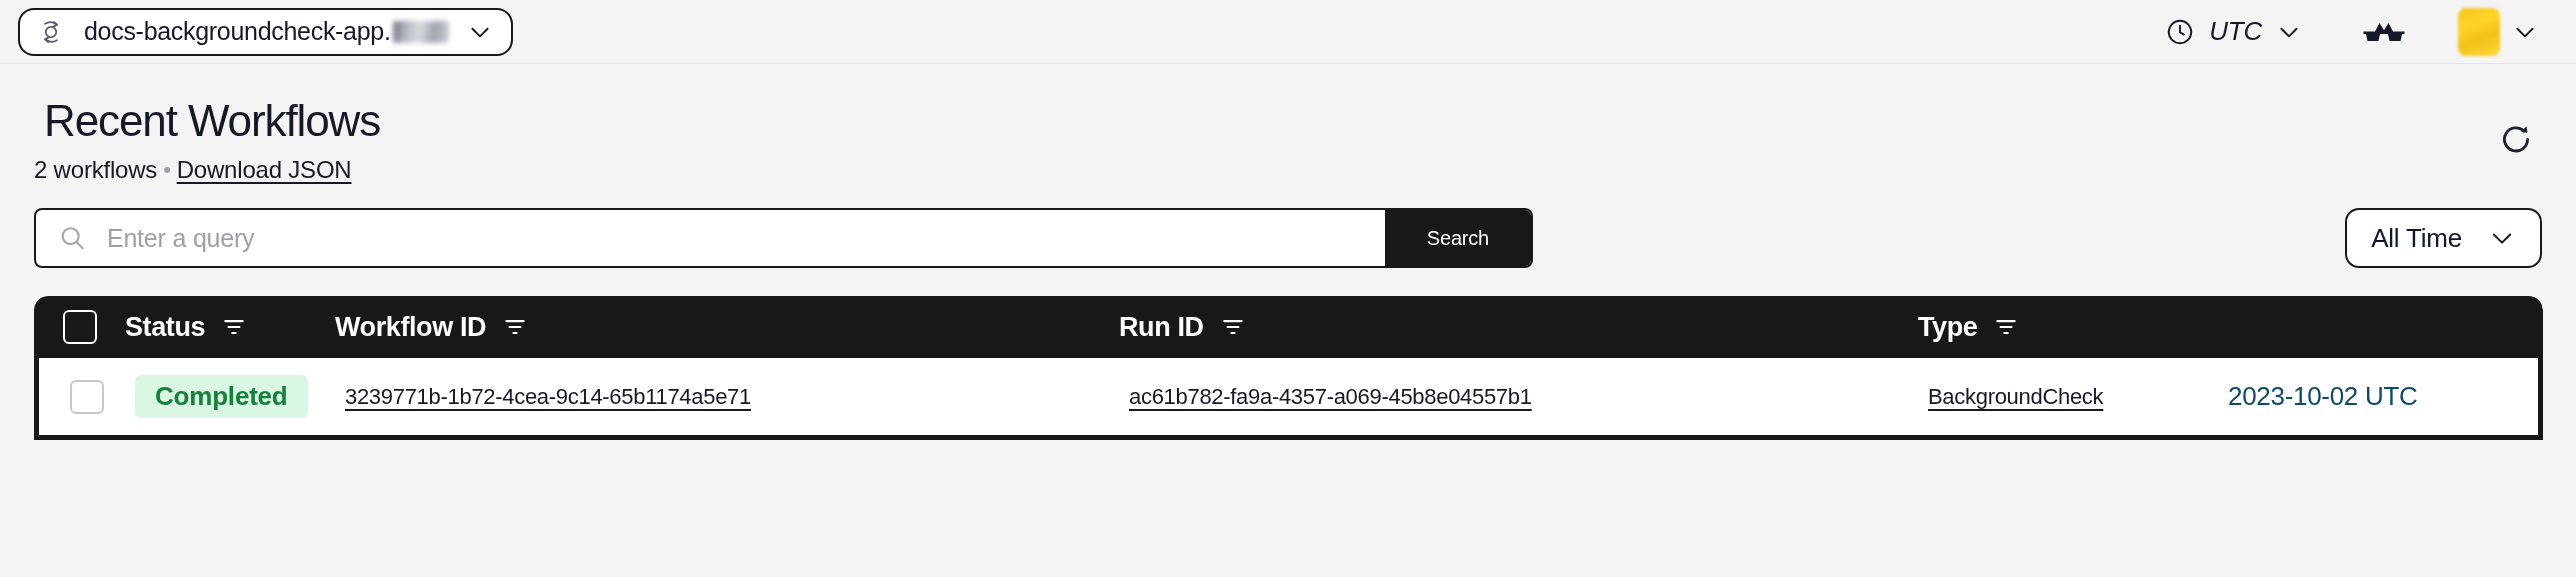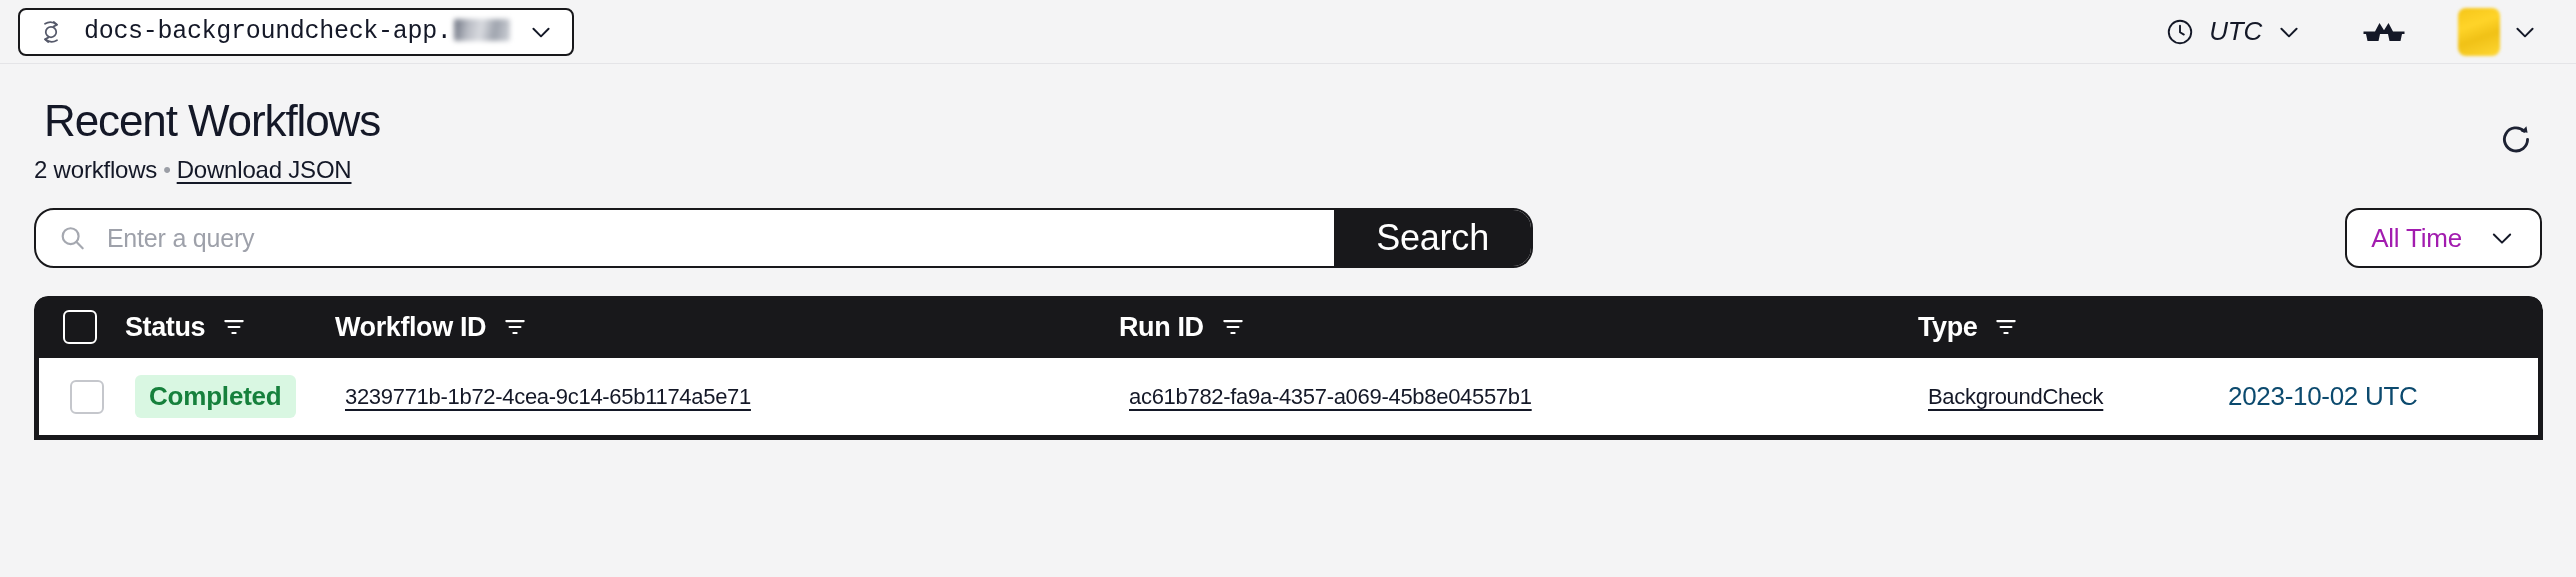--- a/index.html
+++ b/index.html
@@ -21,26 +21,25 @@
     display: flex;
     align-items: center;
     padding: 0 34px 0 18px;
   }
   .ns-select {
     display: flex;
     align-items: center;
     gap: 18px;
     background: #ffffff;
     border: 2px solid #18181b;
-    border-radius: 8px;
+    border-radius: 16px;
     height: 48px;
     padding: 0 18px 0 16px;
     min-width: 390px;
     cursor: pointer;
-    font-family: Liberation Mono, monospace;
   }
   .ns-icon { width: 30px; height: 30px; flex: none; display:block; }
   .ns-label {
     font-size: 25px;
     color: #141827;
     letter-spacing: -0.3px;
     white-space: nowrap;
   }
   .ns-blur {
     display: inline-block;
@@ -115,21 +114,21 @@
   }
 
   
   .search-row {
     display: flex; align-items: center;
     margin-top: 24px;
   }
   .search-box {
     display: flex; align-items: stretch;
     border: 2px solid #18181b;
-    border-radius: 20px;
+    border-radius: 8px;
     height: 60px;
     width: 1499px;
     background: #fff;
     overflow: hidden;
   }
   .search-field {
     flex: 1;
     display: flex; align-items: center; gap: 18px;
     padding-left: 22px;
   }
@@ -140,36 +139,36 @@
     background: transparent;
     width: 100%;
     letter-spacing: -0.2px;
   }
   .search-input::placeholder { color: #9ea1aa; }
   .search-btn {
     background: #18181b;
     color: #ffffff;
     border: none;
     font-family: inherit;
-    font-size: 36px;
+    font-size: 20px;
     letter-spacing: -0.2px;
     padding: 0 42px;
     cursor: pointer;
   }
   .time-select {
     margin-left: auto;
     display: flex; align-items: center; gap: 26px;
     background: #fff;
     border: 2px solid #18181b;
     border-radius: 14px;
     height: 60px;
     padding: 0 24px;
     cursor: pointer;
   }
-  .time-label { font-size: 26px; color: #a21caf; letter-spacing: -0.2px; }
+  .time-label { font-size: 26px; color: #0f172a; letter-spacing: -0.2px; }
 
   
   .table-wrap {
     margin-top: 28px;
     width: 2509px;
     border-radius: 14px 14px 0 0;
     overflow: hidden;
   }
   .t-head {
     display: flex; align-items: center;
@@ -219,21 +218,21 @@
   }
   .cb.dark { border-color: #ffffff; background: transparent; }
 
   .badge {
     display: inline-block;
     background: #d9f7e2;
     color: #16803c;
     font-size: 26px;
     font-weight: 700;
     letter-spacing: -0.2px;
-    padding: 6px 14px;
+    padding: 6px 20px;
     border-radius: 6px;
   }
   .cell-link {
     font-size: 22px;
     color: #141827;
     text-decoration: underline;
     text-underline-offset: 5px;
     letter-spacing: -0.3px;
     cursor: pointer;
     white-space: nowrap;

